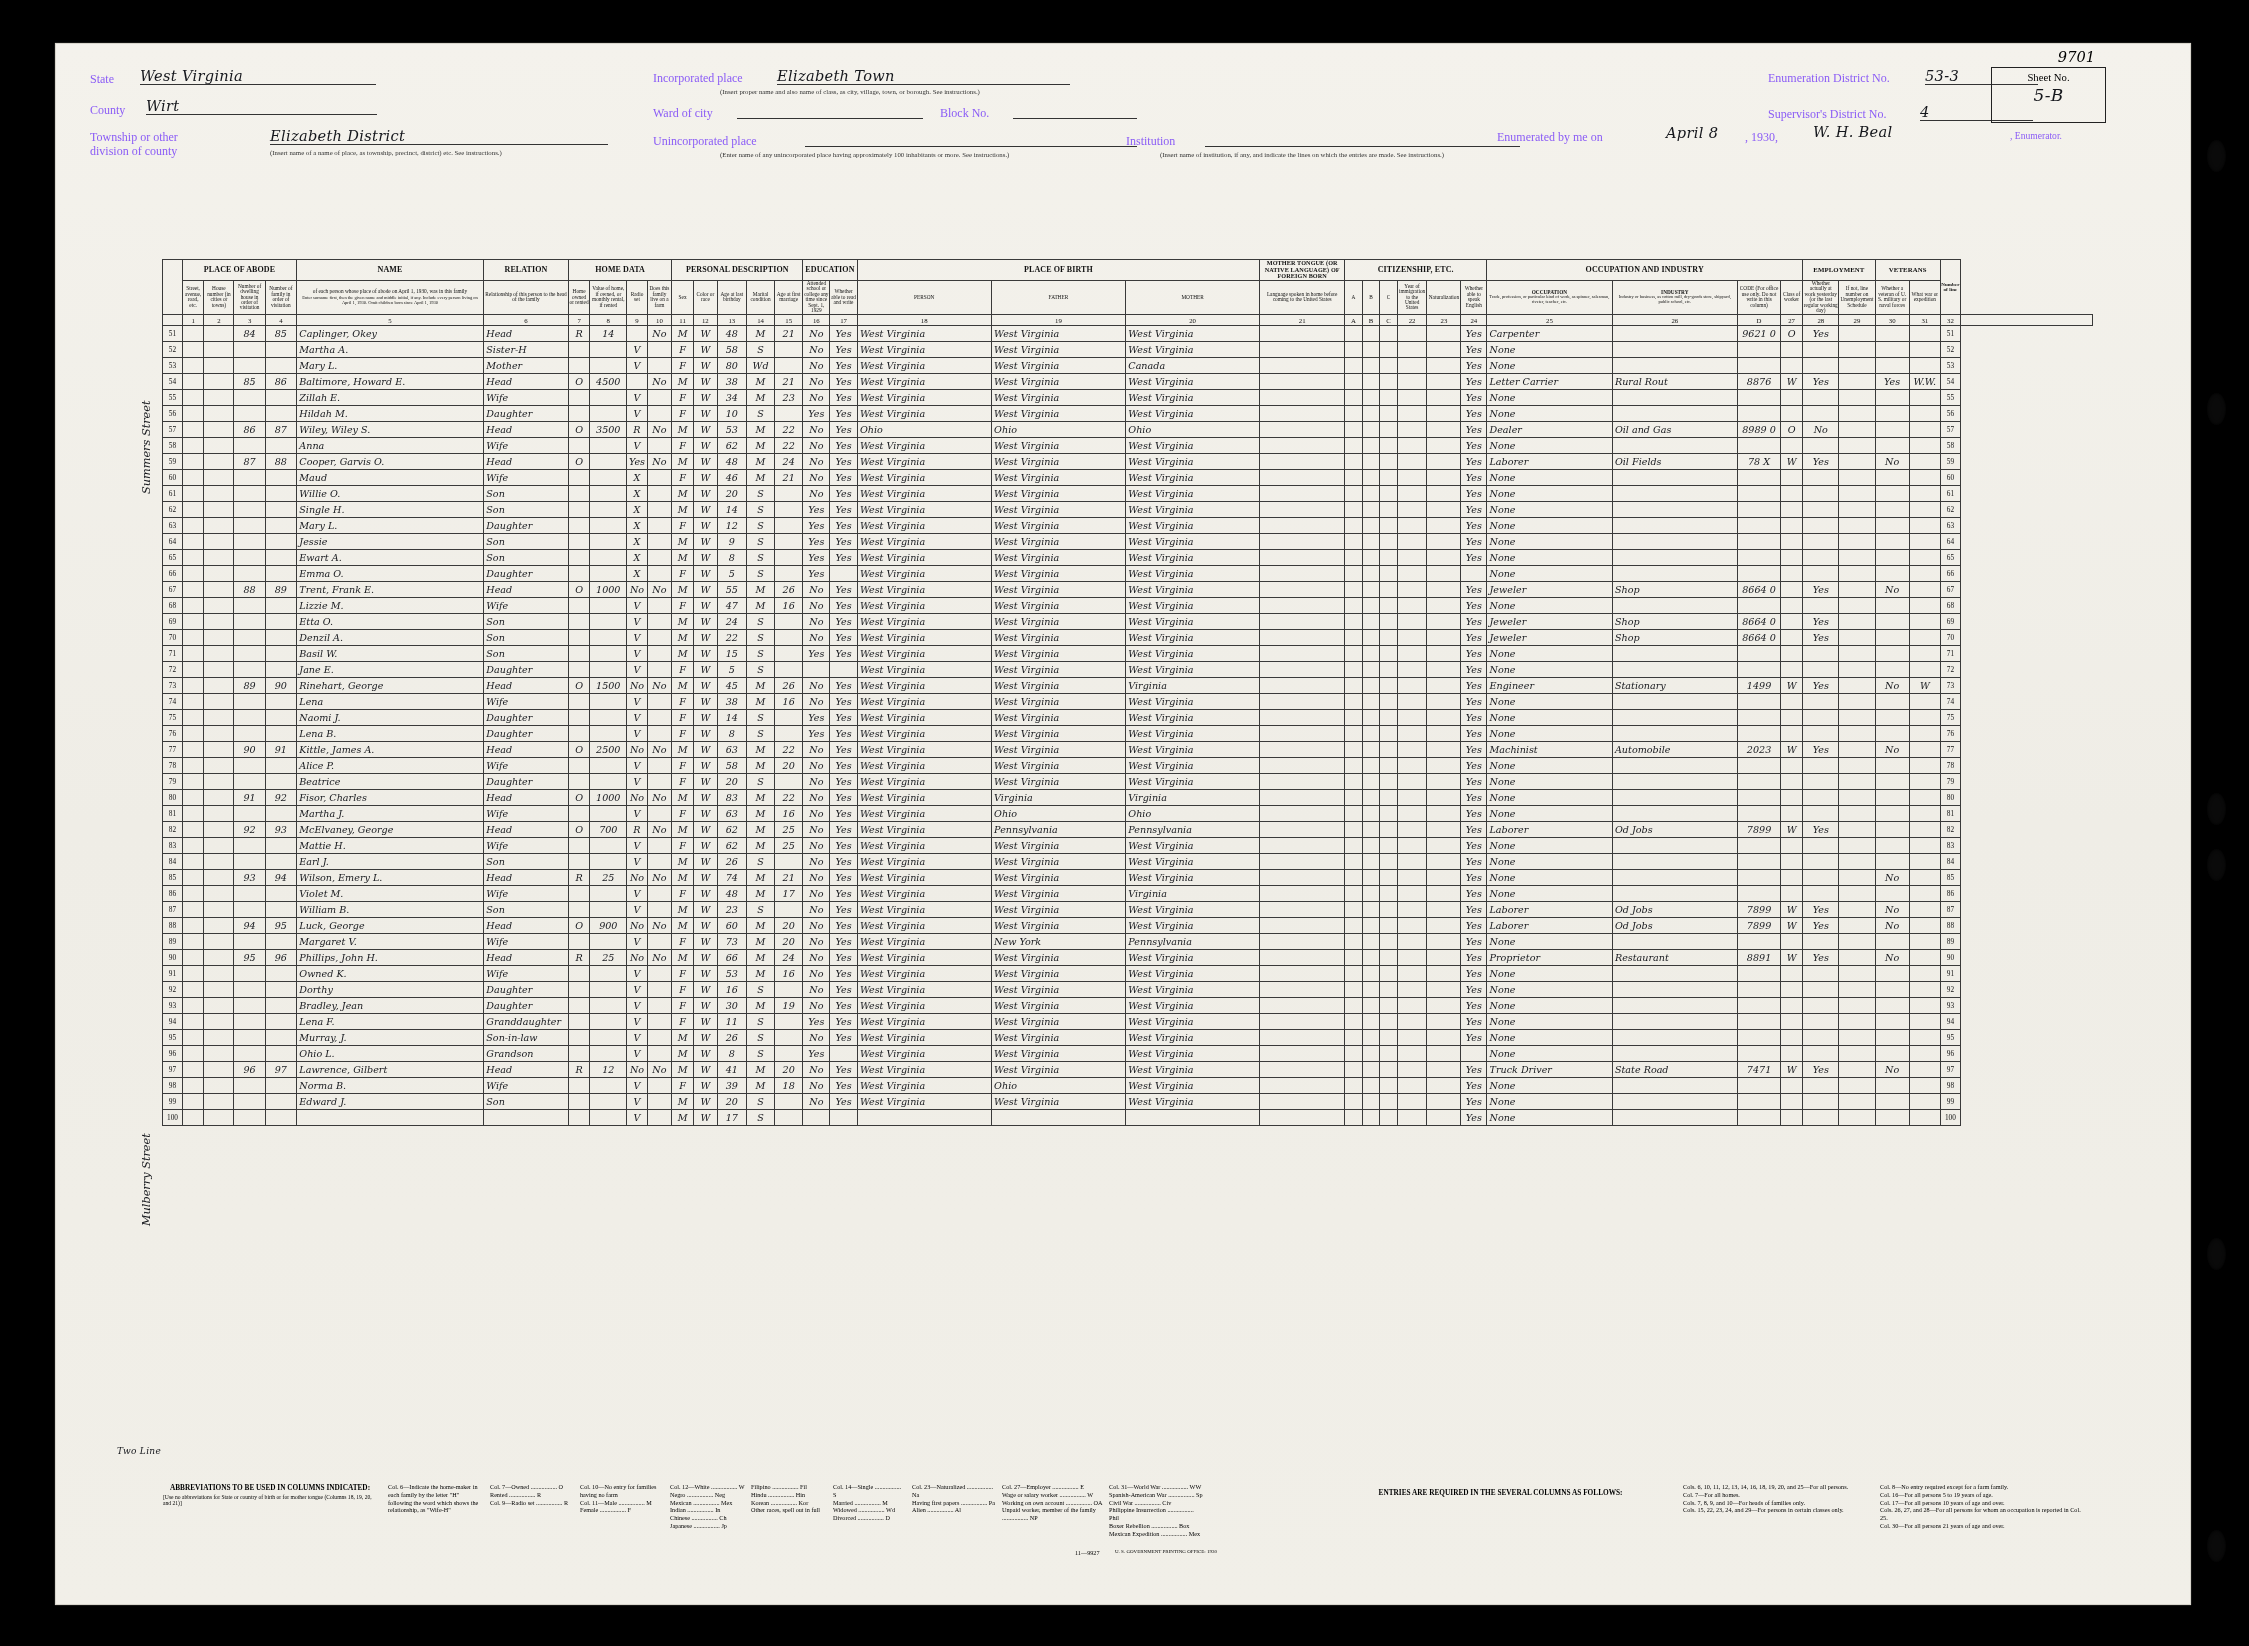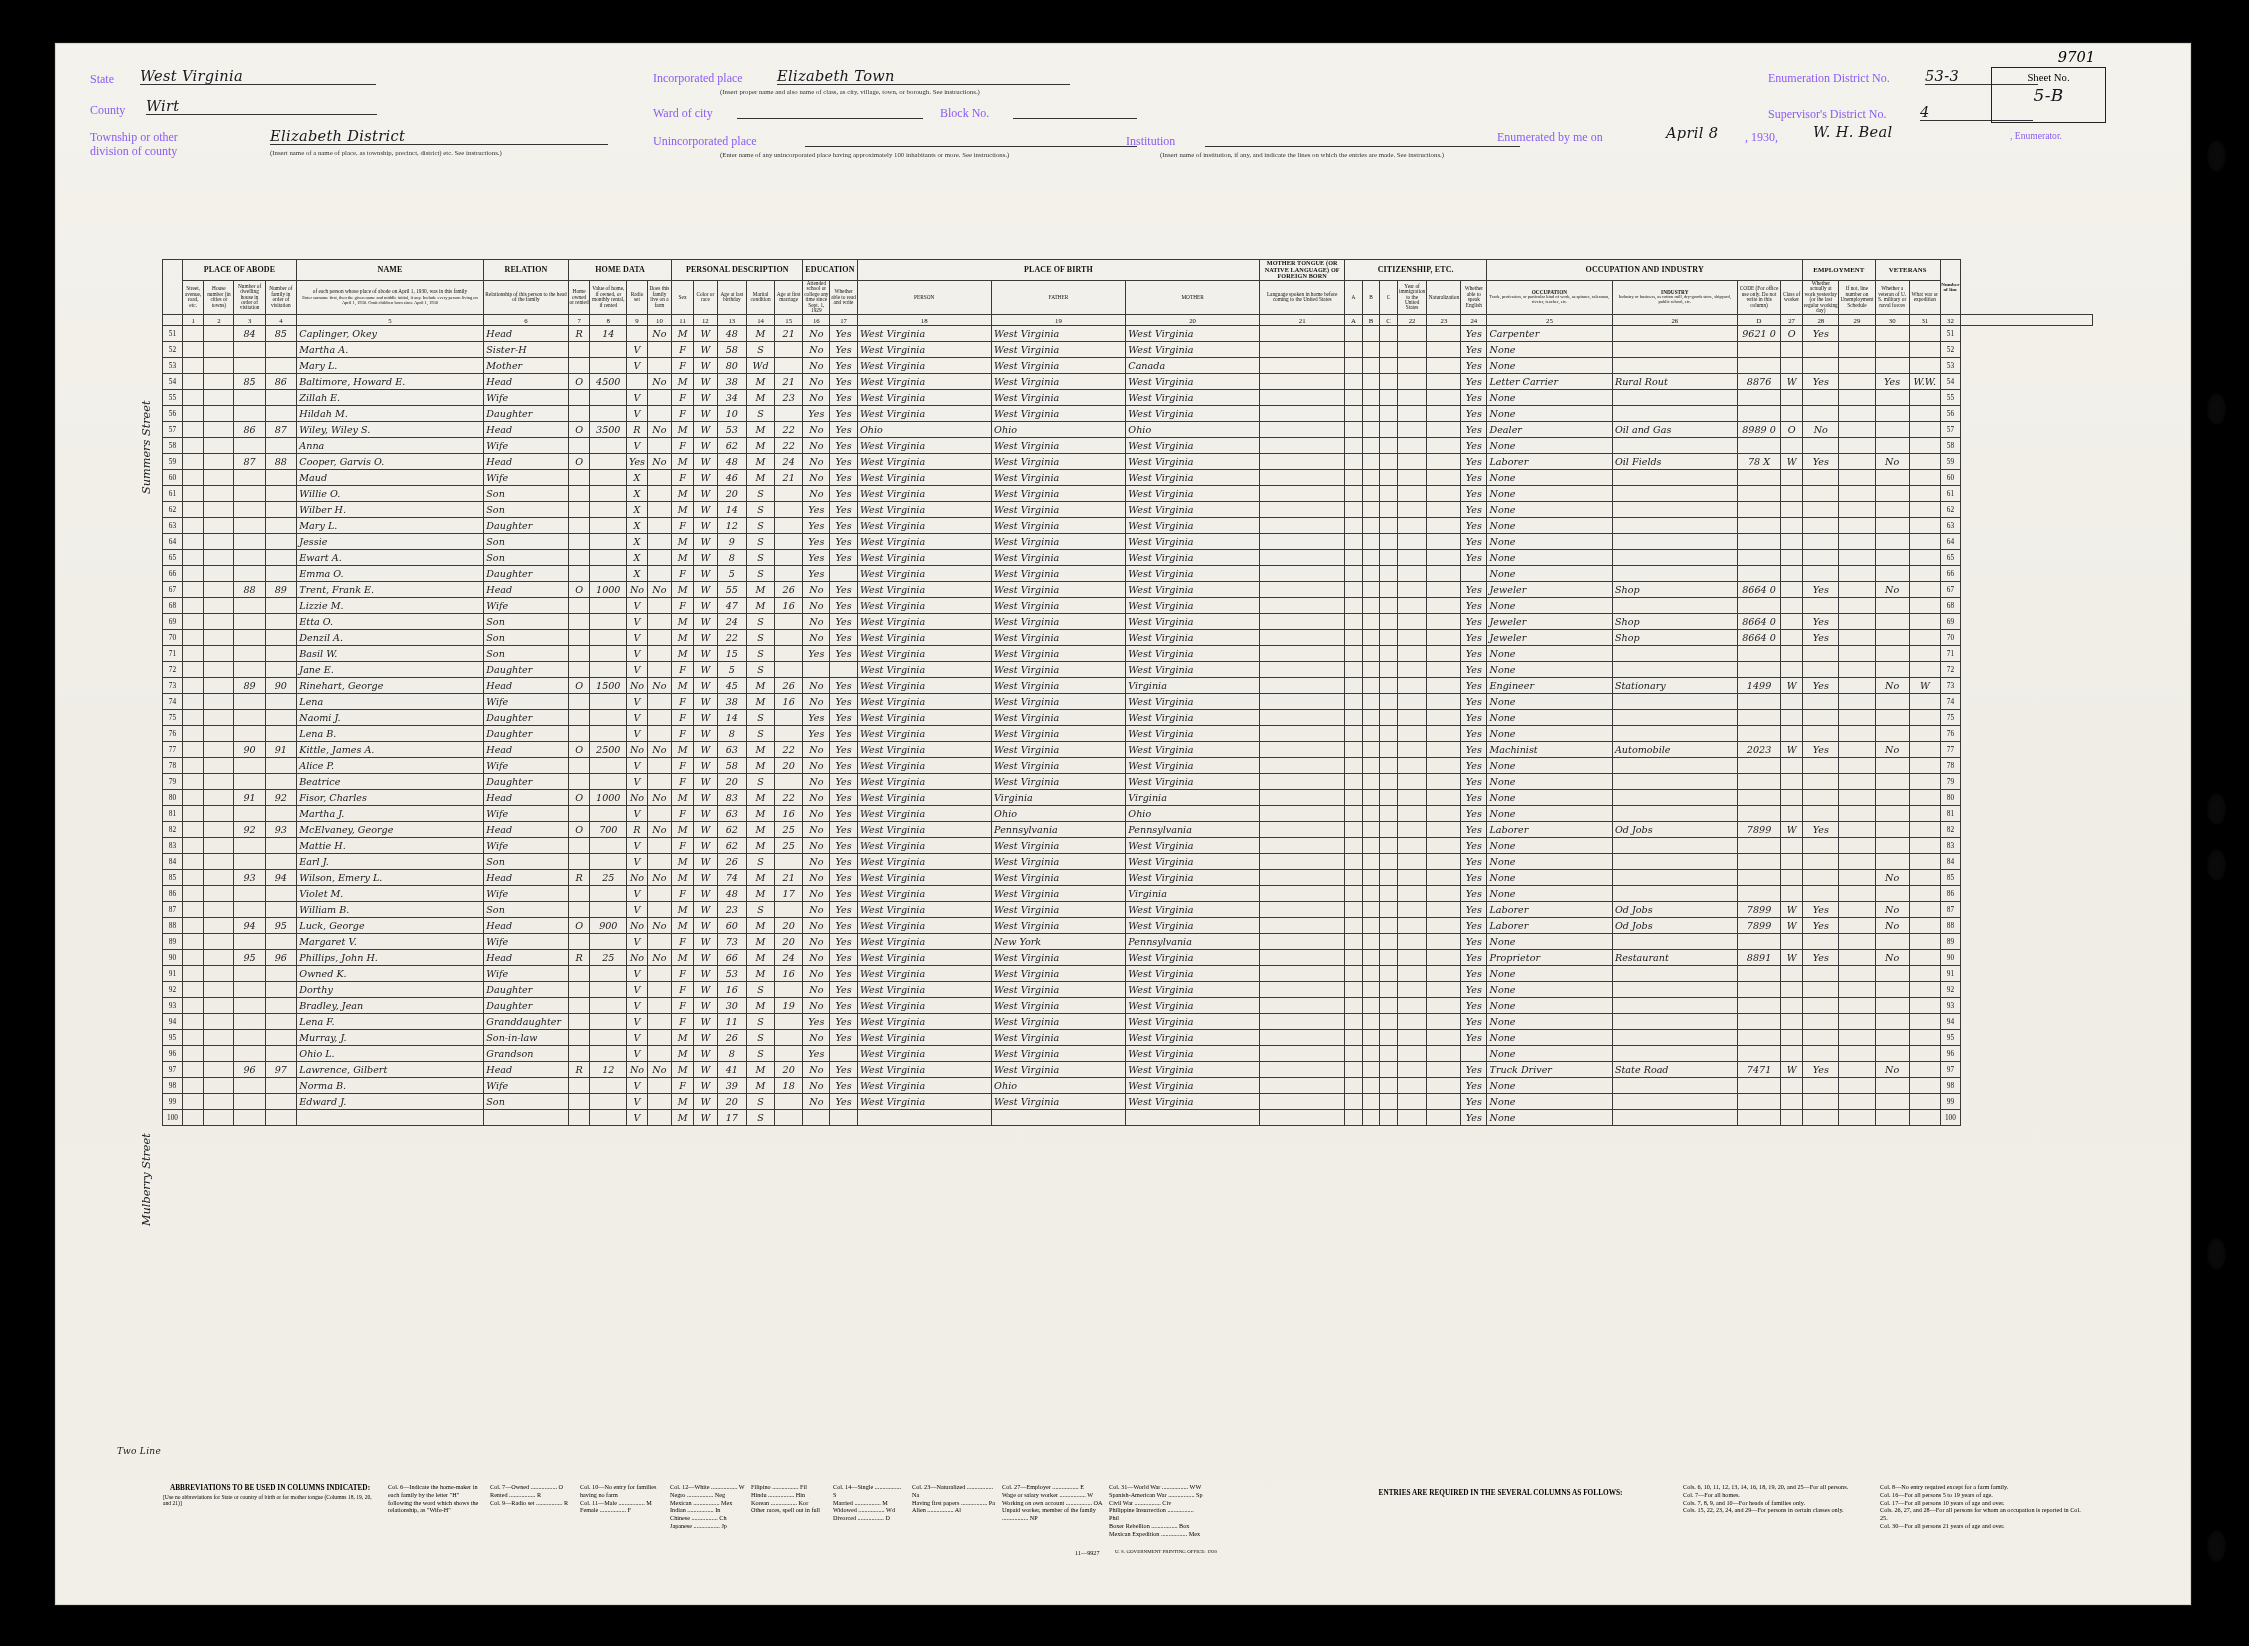--- a/index.html
+++ b/index.html
@@ -641,21 +641,21 @@
           <td class="cell c"></td>
           <td class="cell c"></td>
           <td class="rn">61</td>
         </tr>
         <tr class="rw">
           <td class="rn">62</td>
           <td class="cell c"></td>
           <td class="cell c"></td>
           <td class="cell c"></td>
           <td class="cell c"></td>
-          <td class="cell">Wilber H.</td>
+          <td class="cell">Single H.</td>
           <td class="cell">Son</td>
           <td class="cell c"></td>
           <td class="cell c"></td>
           <td class="cell c">X</td>
           <td class="cell c"></td>
           <td class="cell c">M</td>
           <td class="cell c">W</td>
           <td class="cell c">14</td>
           <td class="cell c">S</td>
           <td class="cell c"></td>

